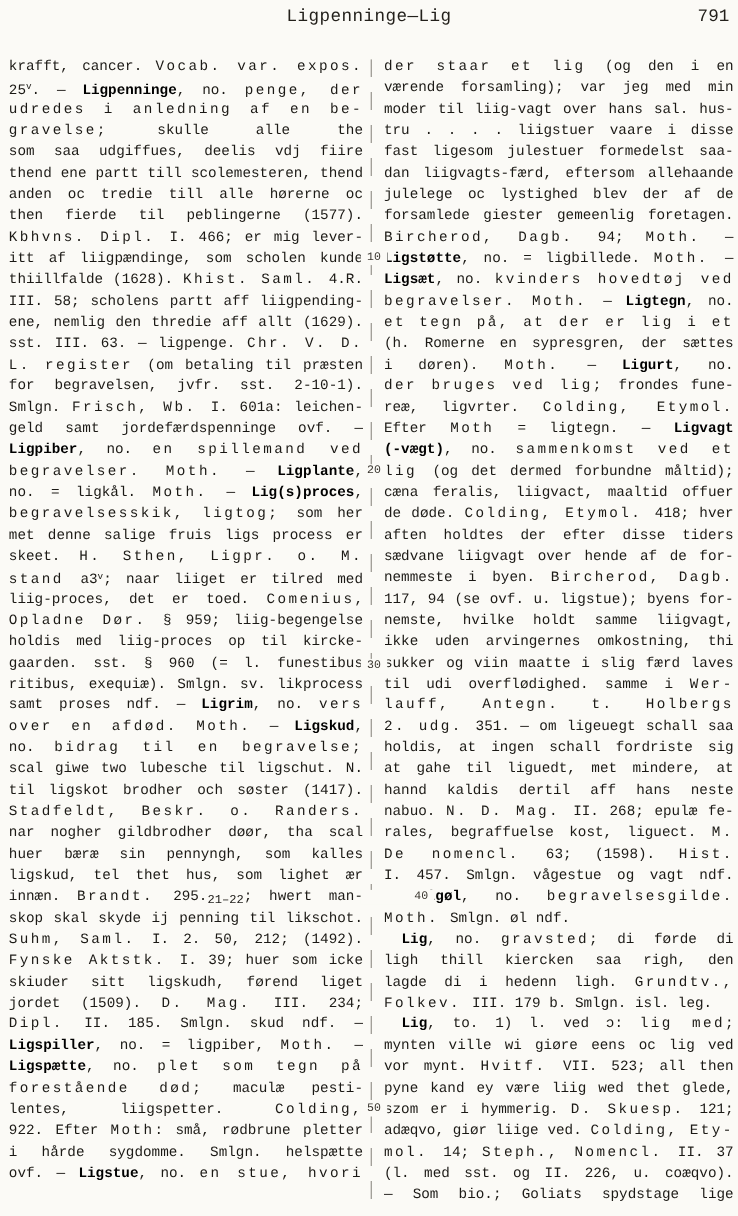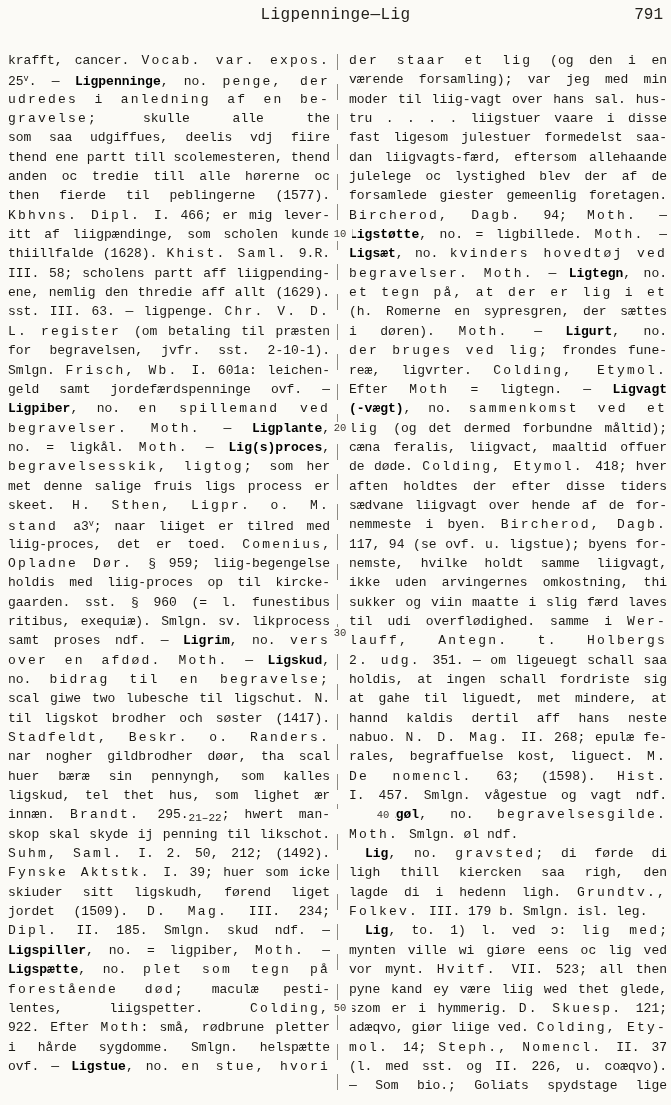--- a/index.html
+++ b/index.html
@@ -55,21 +55,21 @@
       <div class="line"><span class="st-n">krafft, cancer. </span><span class="st-s">Vocab. var. expos.</span></div>
       <div class="line"><span class="st-n">25</span><span class="st-sup">v</span><span class="st-n">. — </span><span class="st-b">Ligpenninge</span><span class="st-n">, no. </span><span class="st-s">penge, der</span></div>
       <div class="line"><span class="st-s">udredes i anledning af en be-</span></div>
       <div class="line"><span class="st-s">gravelse; </span><span class="st-n">skulle alle the liigpendinge,</span></div>
       <div class="line"><span class="st-n">som saa udgiffues, deelis vdj fiire parter,</span></div>
       <div class="line"><span class="st-n">thend ene partt till scolemesteren, thend</span></div>
       <div class="line"><span class="st-n">anden oc tredie till alle hørerne oc</span></div>
       <div class="line"><span class="st-n">then fierde til peblingerne (1577).</span></div>
       <div class="line"><span class="st-s">Kbhvns. Dipl. </span><span class="st-n">I. 466; er mig lever-</span></div>
       <div class="line"><span class="st-n">itt af liigpændinge, som scholen kunde</span></div>
-      <div class="line"><span class="st-n">thiillfalde (1628). </span><span class="st-s">Khist. Saml. </span><span class="st-n">9.R.</span></div>
+      <div class="line"><span class="st-n">thiillfalde (1628). </span><span class="st-s">Khist. Saml. </span><span class="st-n">4.R.</span></div>
       <div class="line"><span class="st-n">III. 58; scholens partt aff liigpending-</span></div>
       <div class="line"><span class="st-n">ene, nemlig den thredie aff allt (1629).</span></div>
       <div class="line"><span class="st-n">sst. III. 63. — ligpenge. </span><span class="st-s">Chr. V. D.</span></div>
       <div class="line"><span class="st-s">L. register </span><span class="st-n">(om betaling til præsten</span></div>
       <div class="line"><span class="st-n">for begravelsen, jvfr. sst. 2-10-1).</span></div>
       <div class="line"><span class="st-n">Smlgn. </span><span class="st-s">Frisch, Wb. </span><span class="st-n">I. 601a: leichen-</span></div>
       <div class="line"><span class="st-n">geld samt jordefærdspenninge ovf. —</span></div>
       <div class="line"><span class="st-b">Ligpiber</span><span class="st-n">, no. </span><span class="st-s">en spillemand ved</span></div>
       <div class="line"><span class="st-s">begravelser. Moth. </span><span class="st-n">— </span><span class="st-b">Ligplante</span><span class="st-n">,</span></div>
       <div class="line"><span class="st-n">no. = ligkål. </span><span class="st-s">Moth. </span><span class="st-n">— </span><span class="st-b">Lig(s)proces</span><span class="st-n">,</span></div>
@@ -159,17 +159,17 @@
       <div class="line"><span class="st-n">szom er i hymmerig. </span><span class="st-s">D. Skuesp. </span><span class="st-n">121;</span></div>
       <div class="line"><span class="st-n">adæqvo, giør liige ved. </span><span class="st-s">Colding, Ety-</span></div>
       <div class="line"><span class="st-s">mol. </span><span class="st-n">14; </span><span class="st-s">Steph., Nomencl. </span><span class="st-n">II. 37</span></div>
       <div class="line"><span class="st-n">(l. med sst. og II. 226, u. coæqvo).</span></div>
       <div class="line"><span class="st-n">— Som bio.; Goliats spydstage lige</span></div>
     </div>
 
   <div class="gutter-nums" id="gutter-nums">
       <div class="gutter-num" style="top: 177.15px;">10</div>
       <div class="gutter-num" style="top: 370.65px;">20</div>
-      <div class="gutter-num" style="top: 576px;">30</div>
+      <div class="gutter-num" style="top: 548px;">30</div>
       <div class="gutter-num" style="top: 757.65px; padding-left: 43px;">40</div>
       <div class="gutter-num" style="top: 951.15px;">50</div>
     </div>
 </div>
 
 </body></html>

